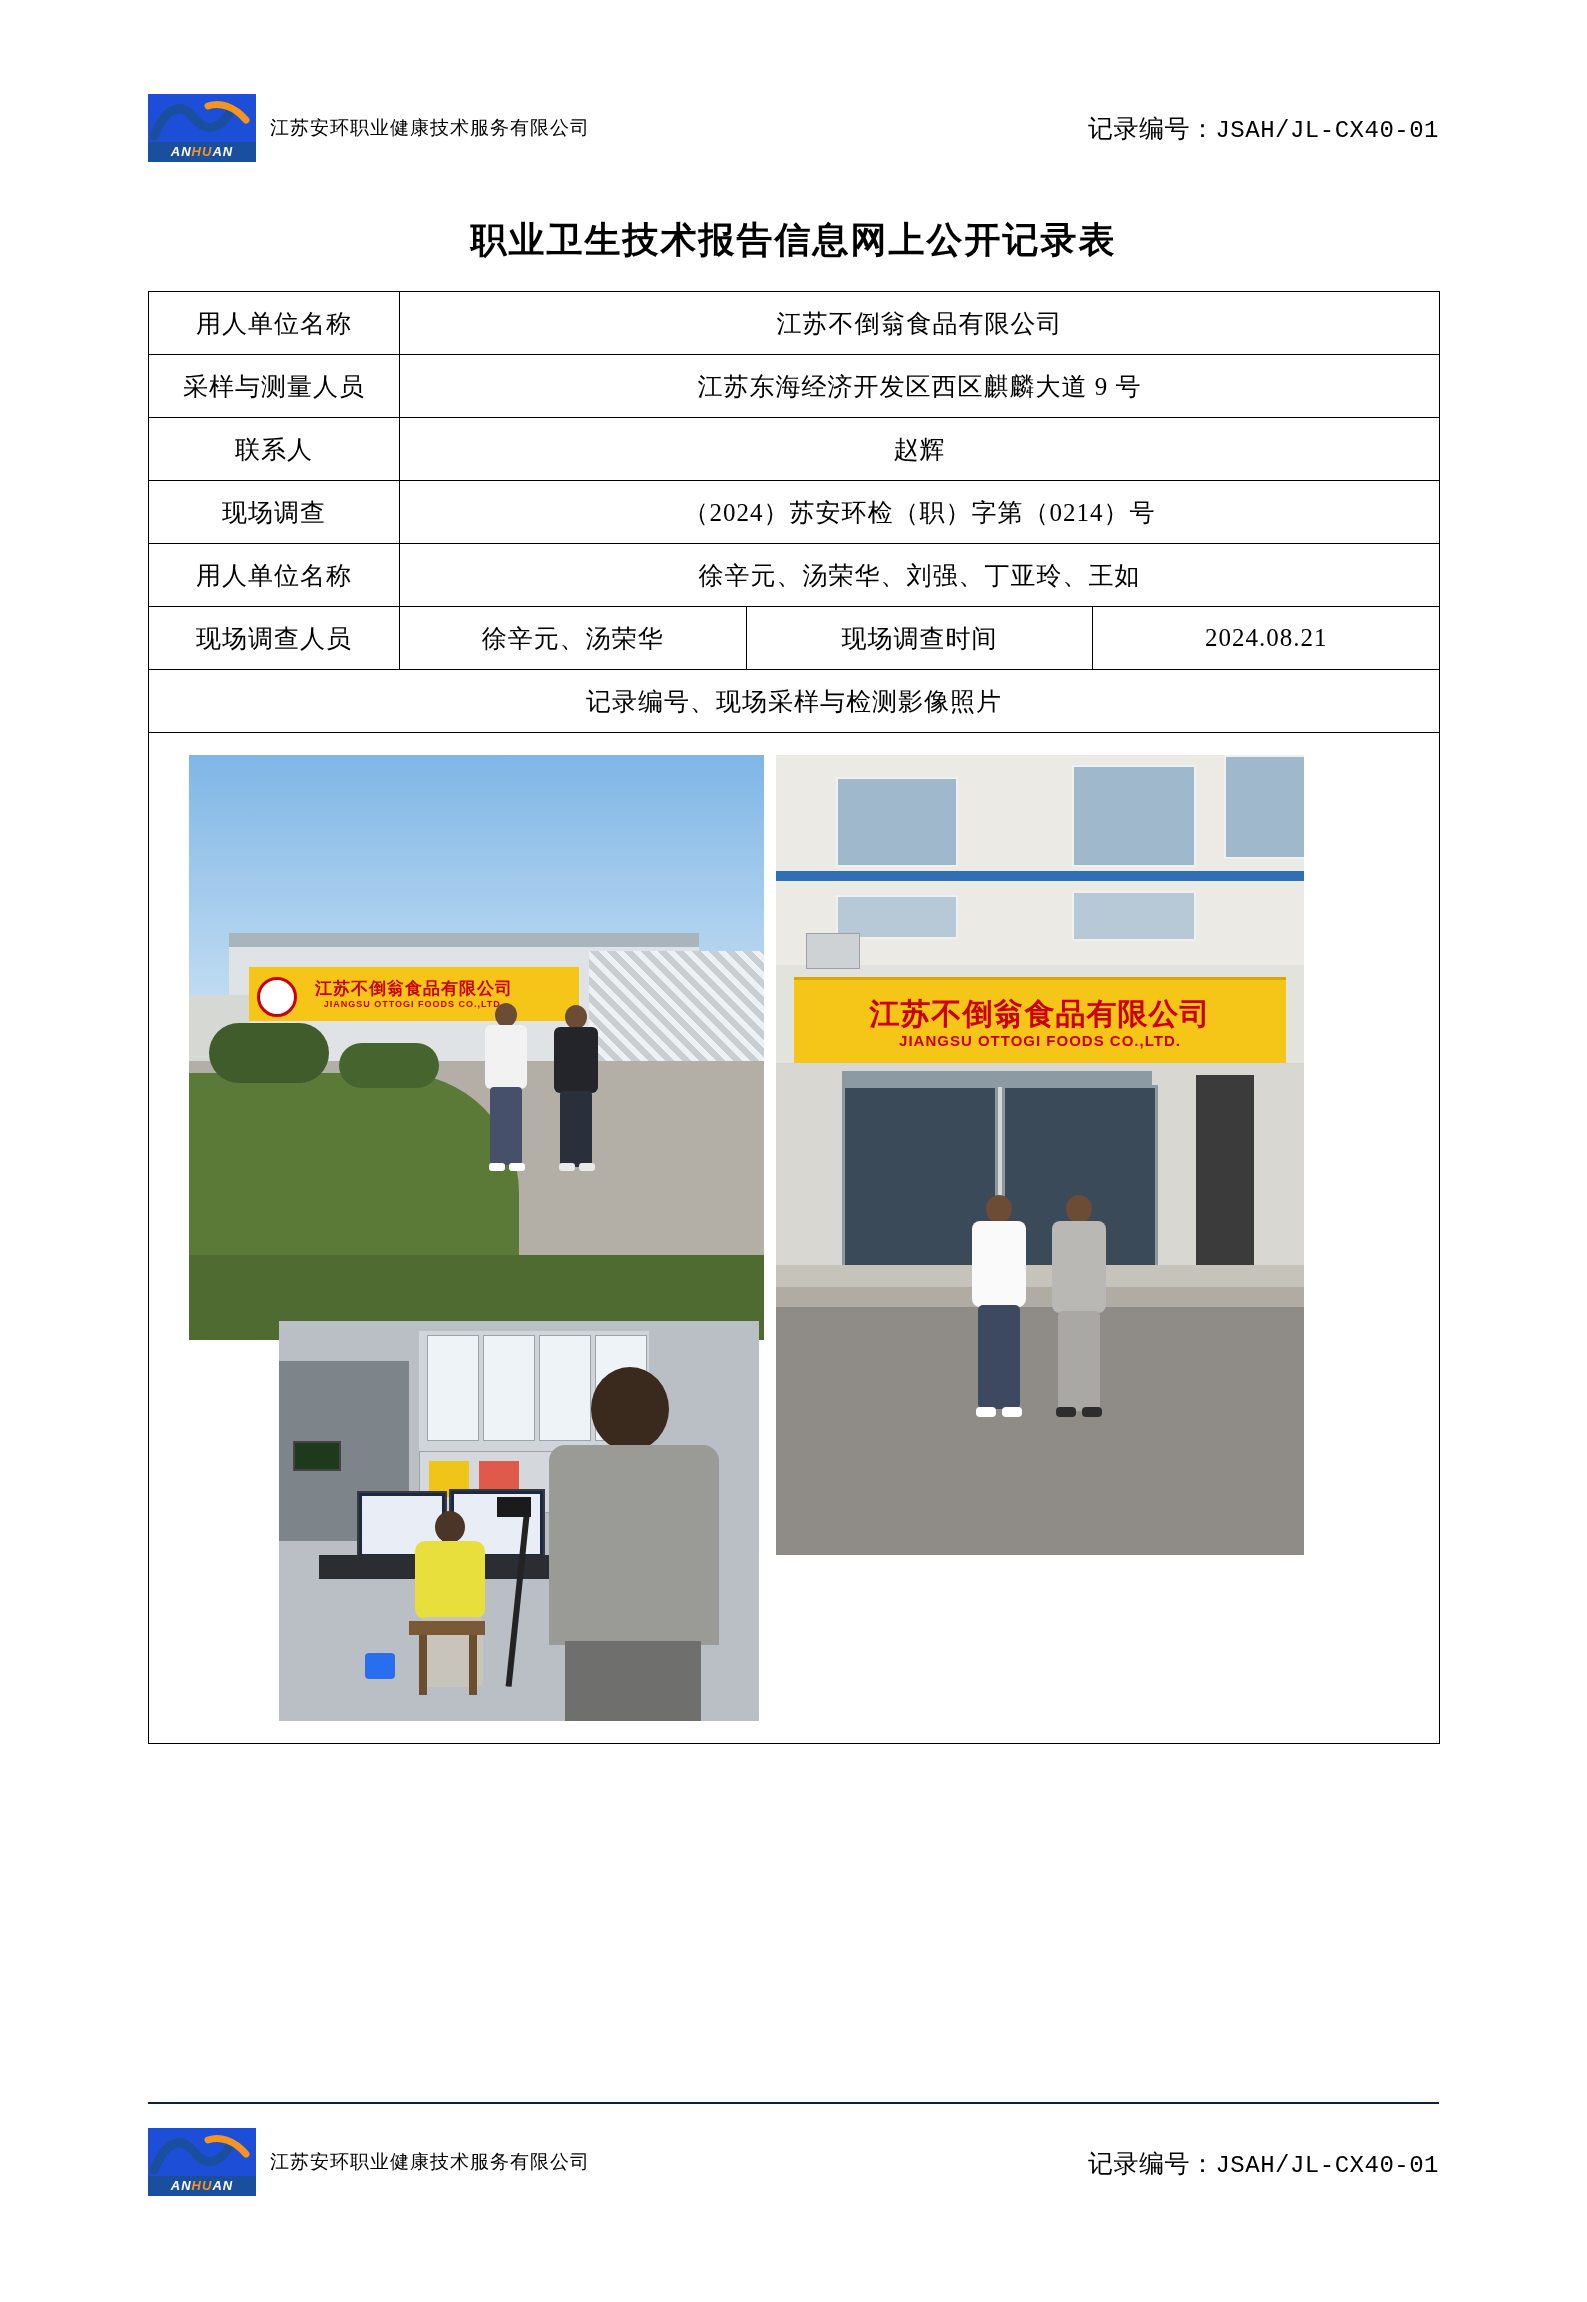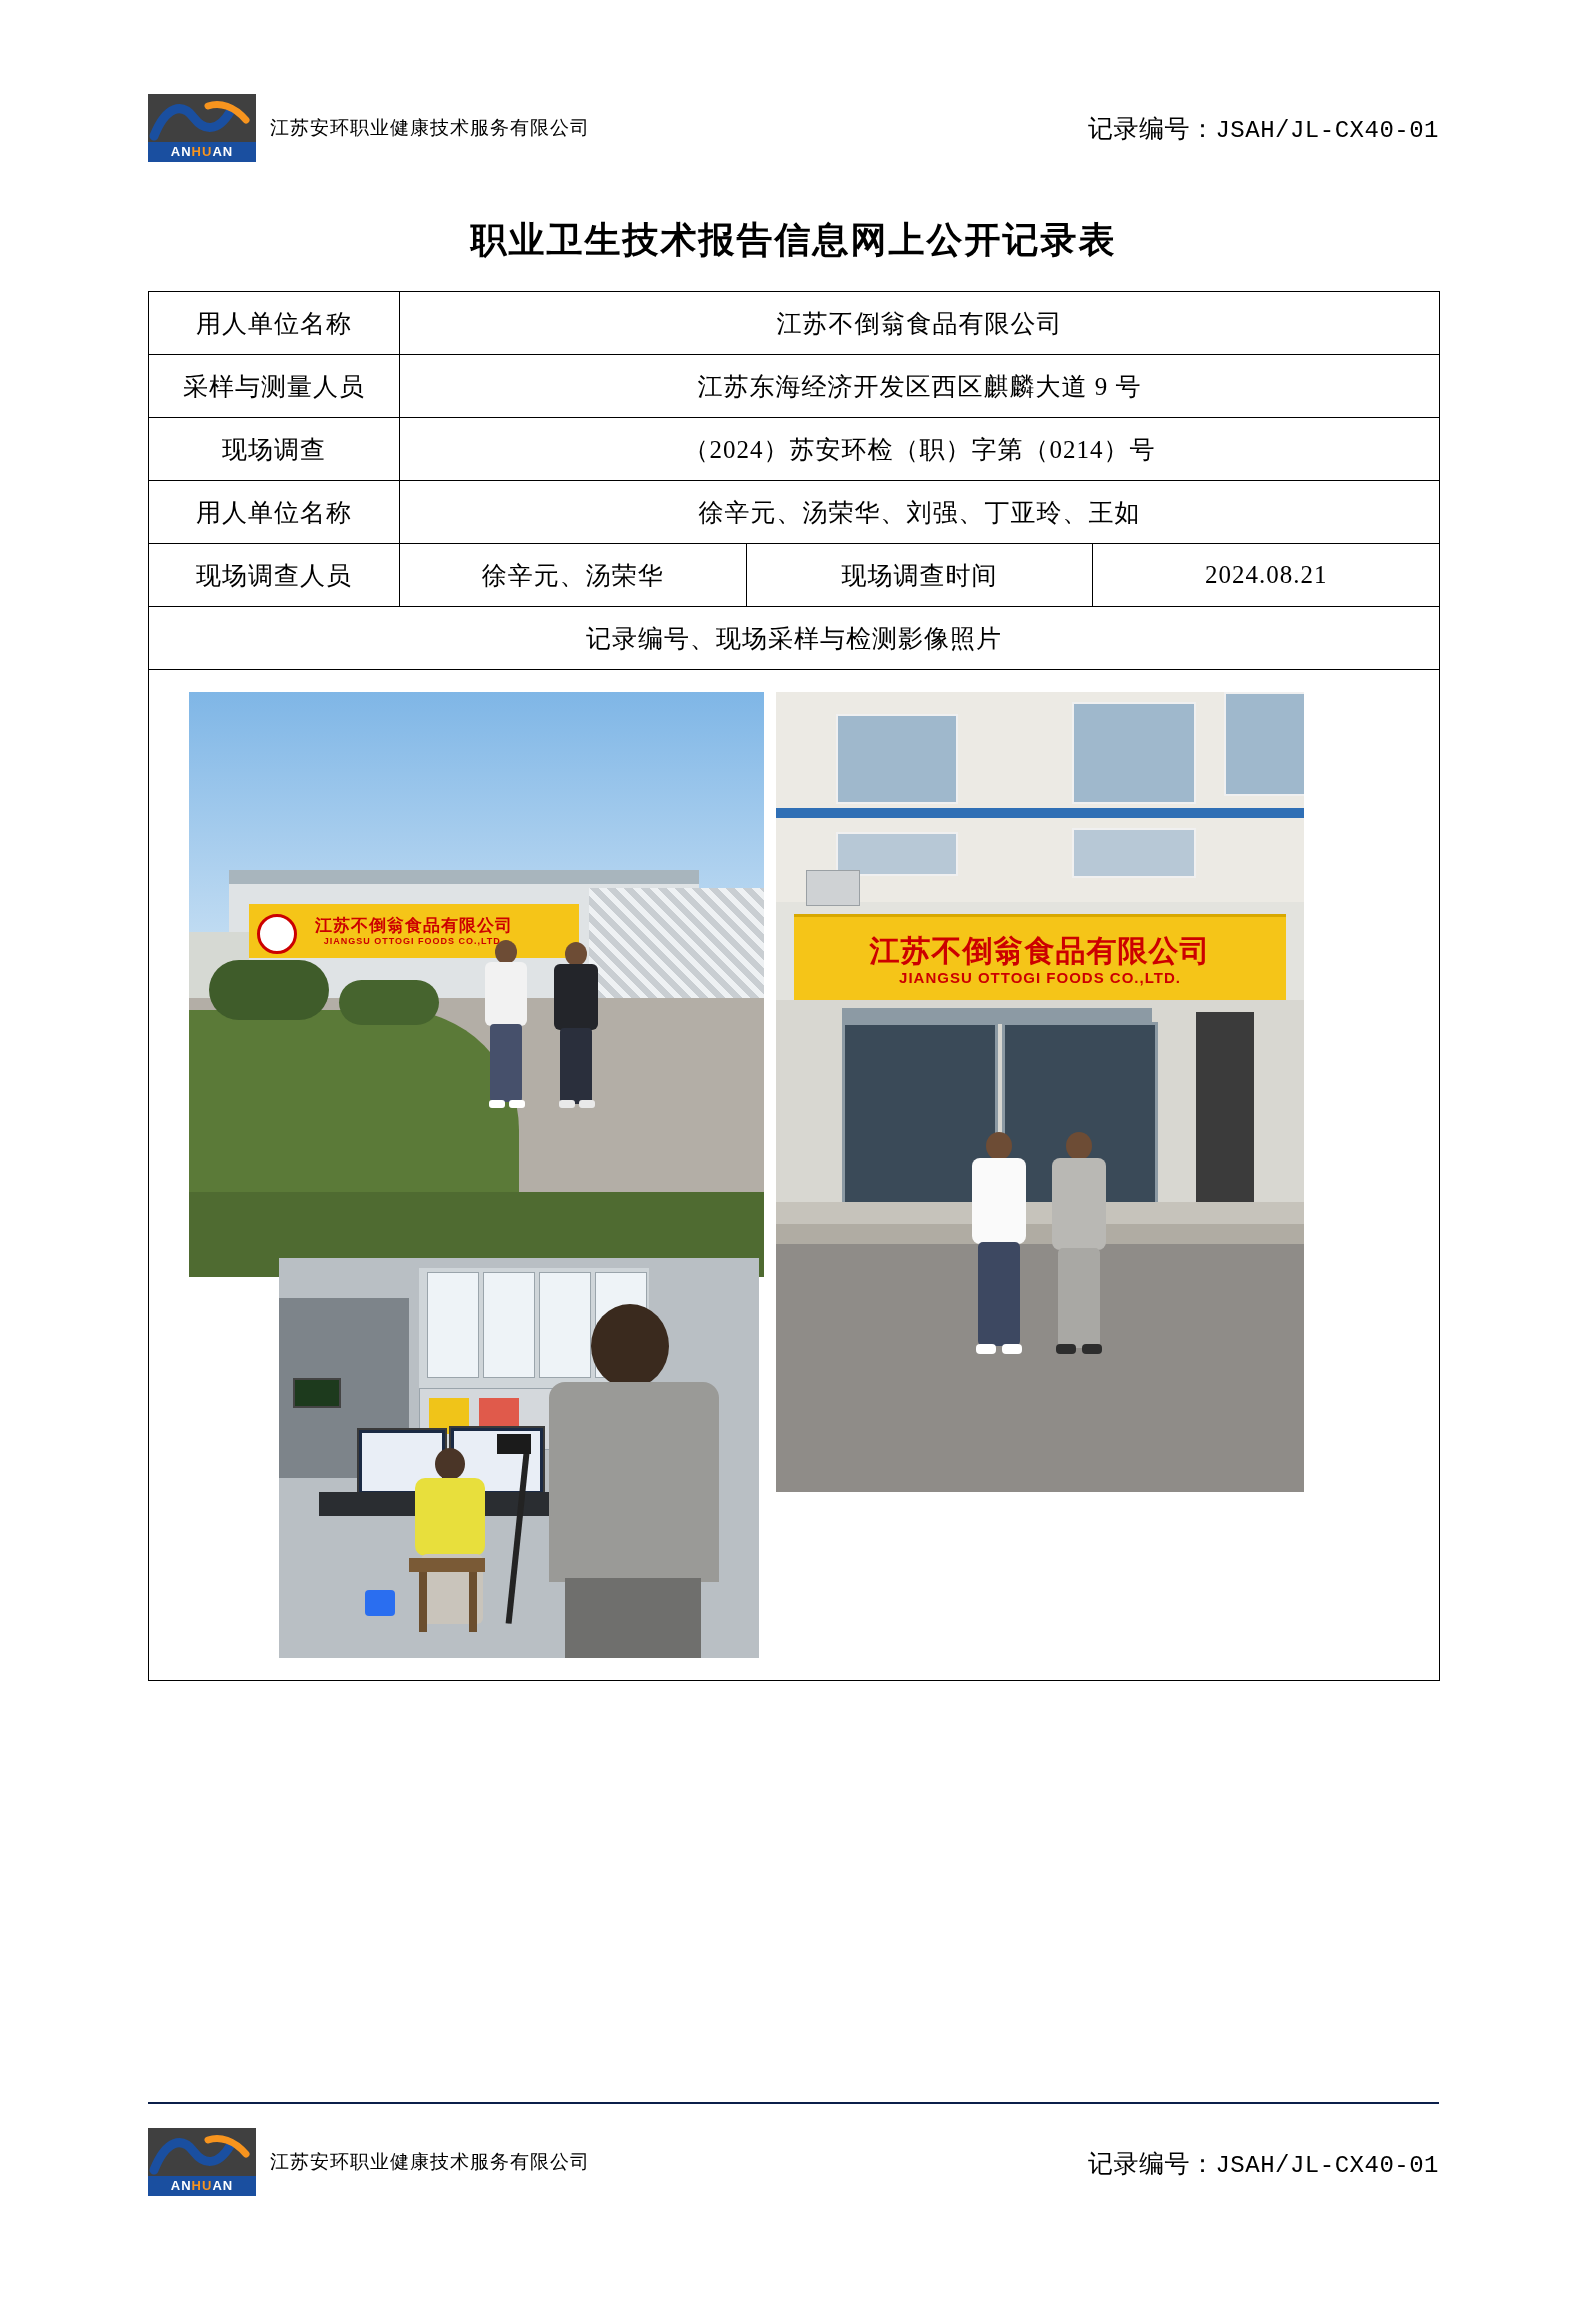--- a/index.html
+++ b/index.html
@@ -33,26 +33,27 @@
     align-items: center;
   }
   .logo-wrap {
     display: flex;
     align-items: center;
     gap: 14px;
   }
   .logo-box {
     width: 108px;
     height: 68px;
-    background: #404040;
+    background: #1d4ed8;
     position: relative;
     display: flex;
     flex-direction: column;
     justify-content: flex-end;
     align-items: center;
+    font-style: italic;
   }
   .logo-mark {
     position: absolute;
     top: 2px;
     left: 0;
     width: 108px;
     height: 46px;
   }
   .logo-word {
     position: absolute;
@@ -243,20 +244,24 @@
     <tbody>
       <tr>
         <td class="label">用人单位名称</td>
         <td class="value" colspan="3">江苏不倒翁食品有限公司</td>
       </tr>
       <tr>
         <td class="label">采样与测量人员</td>
         <td class="value" colspan="3">江苏东海经济开发区西区麒麟大道 9 号</td>
       </tr>
       <tr>
+        <td class="label">联系人</td>
+        <td class="value" colspan="3">赵辉</td>
+      </tr>
+      <tr>
         <td class="label">现场调查</td>
         <td class="value" colspan="3">（2024）苏安环检（职）字第（0214）号</td>
       </tr>
       <tr>
         <td class="label">用人单位名称</td>
         <td class="value" colspan="3">徐辛元、汤荣华、刘强、丁亚玲、王如</td>
       </tr>
       <tr>
         <td class="label">现场调查人员</td>
         <td class="value">徐辛元、汤荣华</td>

